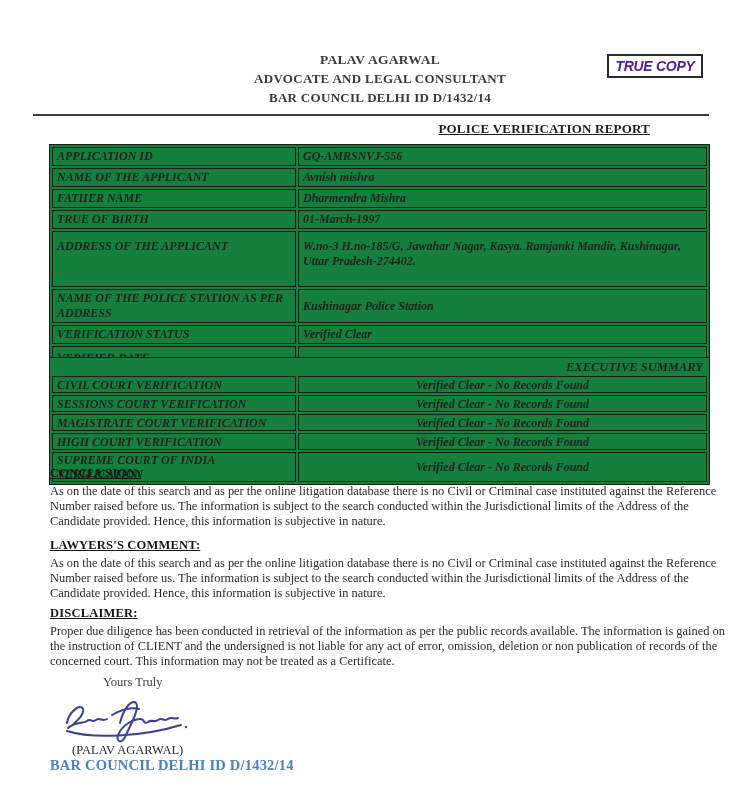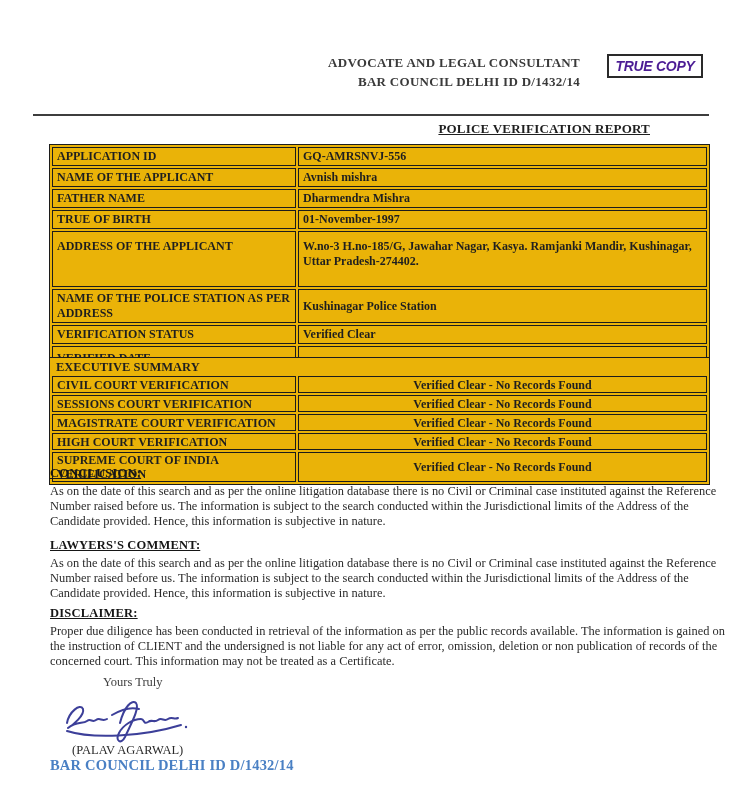--- a/index.html
+++ b/index.html
@@ -2,61 +2,62 @@
 <html><head>
 <meta charset="utf-8">
 <style>
   html,body{margin:0;padding:0;background:#ffffff;}
   body{width:740px;height:796px;position:relative;font-family:"Liberation Serif","DejaVu Serif",serif;color:#1f1f1f;}
   .abs{position:absolute;}
 
   
   .letterhead{top:52px;left:180px;width:400px;text-align:center;color:#3a3a3a;}
   .lh-name{font-size:13.5px;font-weight:bold;letter-spacing:.3px;}
-  .lh-line{font-size:13px;font-weight:bold;letter-spacing:.3px;margin-top:3px;text-align:right;}
+  .lh-line{font-size:13px;font-weight:bold;letter-spacing:.3px;margin-top:3px;}
 
   .stamp{top:54px;left:607px;width:92px;height:20px;border:2.5px solid #2a2a2a;
          display:flex;align-items:center;justify-content:center;
          font-family:"Liberation Sans","DejaVu Sans",sans-serif;
          font-weight:bold;font-style:italic;font-size:14px;color:#4c1d95;letter-spacing:-0.3px;}
 
   .rule{top:114px;left:33px;width:676px;height:0;border-top:2.5px solid #3d3d3d;}
 
   .report-title{top:121px;left:50px;width:600px;text-align:right;
                 font-size:13px;font-weight:bold;text-decoration:underline;letter-spacing:.2px;}
 
   
-  table{border-collapse:separate;border-spacing:2px;background:#eab308;}
+  table{border-collapse:separate;border-spacing:2px;background:#15803d;font-style:italic;}
   .doc-table{top:144px;left:49px;width:661px;border:1.5px solid #1c1c1c;}
   .doc-table td{border:1.5px solid #1c1c1c;font-size:12px;font-weight:bold;
                 padding:1px 4px;vertical-align:middle;line-height:15px;}
   .doc-table td.lbl{width:234px;}
   td.toprow{vertical-align:top;padding-top:7px;}
 
   .exec-table{top:357px;left:49px;width:661px;border:1.5px solid #1c1c1c;}
   .exec-table td{border:1.5px solid #1c1c1c;font-size:12px;font-weight:bold;
                  padding:0 4px;height:15px;line-height:14px;}
   .exec-table td.lbl{width:234px;}
   .exec-table td.val{text-align:center;}
-  .exec-table td.caption{border:none;text-align:left;height:14px;font-size:12.5px;}
+  .exec-table td.caption{border:none;text-align:right;height:14px;font-size:12.5px;}
 
   
   .sec-heading{left:50px;font-size:12.5px;font-weight:bold;text-decoration:underline;letter-spacing:.2px;color:#161616;}
   .para{left:50px;width:660px;font-size:12.4px;color:#2a2a2a;}
   .para div{white-space:nowrap;line-height:15px;height:15px;}
 
   .closing{top:675px;left:103px;font-size:12.5px;color:#404040;}
   .sig{top:694px;left:60px;}
   .sign-name{top:743px;left:72px;font-size:12.5px;color:#2a2a2a;}
   .sign-bar{top:757px;left:50px;font-size:14.5px;font-weight:bold;letter-spacing:.2px;}
 </style>
 </head>
 <body>
 
 <div class="abs letterhead">
+  <div class="lh-name">PALAV AGARWAL</div>
   <div class="lh-line">ADVOCATE AND LEGAL CONSULTANT</div>
   <div class="lh-line">BAR COUNCIL DELHI ID D/1432/14</div>
 </div>
 
 <div class="abs stamp">
   <span>TRUE COPY</span>
 </div>
 
 <div class="abs rule"></div>
 
@@ -71,21 +72,21 @@
   <tr>
     <td class="lbl" style="height:14px">NAME OF THE APPLICANT</td>
     <td>Avnish mishra</td>
   </tr>
   <tr>
     <td class="lbl" style="height:14px">FATHER NAME</td>
     <td>Dharmendra Mishra</td>
   </tr>
   <tr>
     <td class="lbl" style="height:14px">TRUE OF BIRTH</td>
-    <td>01-November-1997</td>
+    <td>01-March-1997</td>
   </tr>
   <tr>
     <td class="lbl toprow" style="height:46px">ADDRESS OF THE APPLICANT</td>
     <td class="toprow">W.no-3 H.no-185/G, Jawahar Nagar, Kasya. Ramjanki Mandir, Kushinagar, Uttar Pradesh-274402.</td>
   </tr>
   <tr>
     <td class="lbl" style="height:27px">NAME OF THE POLICE STATION AS PER ADDRESS</td>
     <td>Kushinagar Police Station</td>
   </tr>
   <tr>

